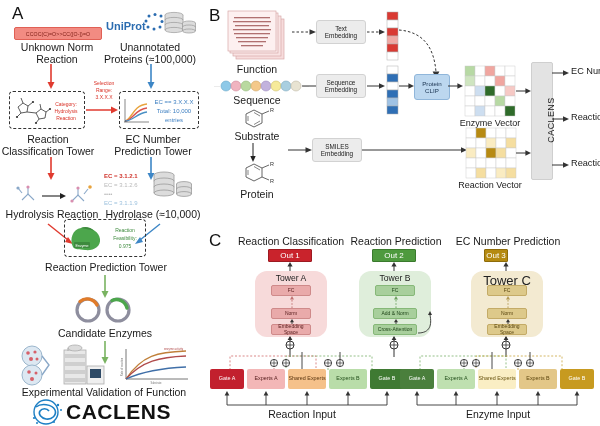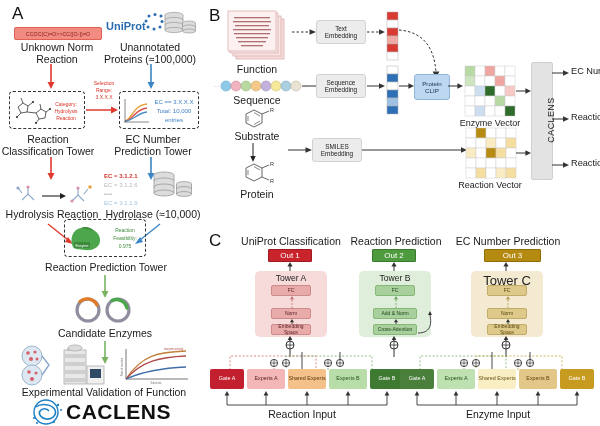--- a/index.html
+++ b/index.html
@@ -12,21 +12,21 @@
   .tiny{font-size:5px;line-height:6px;text-align:center;}
   .tiny6{font-size:6px;line-height:7px;text-align:center;}
   .smiles-box{background:#f28b82;border:1px solid #e06055;border-radius:2px;
               color:#7a1a12;font-size:5.2px;letter-spacing:.1px;
               display:flex;align-items:center;justify-content:center;font-family:"Liberation Sans",sans-serif;}
   .dashbox{border:1.2px dashed #333;border-radius:4px;box-sizing:border-box;}
   .lbl-red{color:#d93025;}
   .lbl-blue{color:#3d7fc1;}
   .nodebox{box-sizing:border-box;border-radius:2px;display:flex;align-items:center;
            justify-content:center;text-align:center;font-size:5px;line-height:5.6px;}
-  .towerbox{box-sizing:border-box;border-radius:5px;}
+  .towerbox{box-sizing:border-box;border-radius:12px;}
   .outbox{box-sizing:border-box;border-radius:1px;display:flex;align-items:center;
           justify-content:center;font-size:8px;color:#fff;font-weight:400;}
   .embox{box-sizing:border-box;border-radius:3px;background:#ececec;border:.6px solid #d2d2d2;
          display:flex;align-items:center;justify-content:center;text-align:center;
          font-size:6.4px;line-height:7.4px;color:#222;}
   .caclens-box{background:#e3e3e3;border:.6px solid #cfcfcf;border-radius:2px;}
   .caclens-txt{position:absolute;transform:rotate(-90deg);transform-origin:center;
                font-size:9px;letter-spacing:.4px;color:#222;white-space:nowrap;}
   .outlbl{font-size:9.2px;color:#1a1a1a;white-space:nowrap;}
   svg{display:block;overflow:visible;}
@@ -591,21 +591,21 @@
 <div class="abs" style="left:552px;top:160px;">
   <svg width="18" height="10">
       <line x1="0" y1="5" x2="12" y2="5" stroke="#333" stroke-width="1"></line>
       <polygon points="17,5 11,2.2 11,7.8" fill="#333"></polygon>
     </svg>
 </div>
 <div class="abs outlbl" style="left:571px;top:158px;">Reaction Category</div>
 
 <div class="abs panel-letter" style="left:209px;top:231px;">C</div>
 
-<div class="abs cap" style="left:236px;top:235px;width:110px;">UniProt Classification</div>
+<div class="abs cap" style="left:236px;top:235px;width:110px;">Reaction Classification</div>
 <div class="abs cap" style="left:344px;top:235px;width:104px;">Reaction Prediction</div>
 <div class="abs cap" style="left:448px;top:235px;width:120px;">EC Number Prediction</div>
 
 <div class="abs outbox" style="left:268px;top:249px;width:44px;height:13px;background:#c9232c;border:.6px solid #9c1a21;">Out 1</div>
 <div class="abs" style="left:283px;top:262px;">
   <svg width="14" height="9">
       <line x1="7" y1="9" x2="7" y2="3" stroke="#333" stroke-width="1"></line>
       <polygon points="7,0 4.4,4.6 9.6,4.6" fill="#333"></polygon>
     </svg>
 </div>
@@ -673,21 +673,21 @@
   <svg width="14" height="20">
     <line x1="7" y1="20" x2="7" y2="12" stroke="#333" stroke-width="1"></line>
     <circle cx="7" cy="8" r="4" fill="#fff" stroke="#333" stroke-width="1"></circle>
     <line x1="3" y1="8" x2="11" y2="8" stroke="#333" stroke-width=".8"></line>
     <line x1="7" y1="4" x2="7" y2="12" stroke="#333" stroke-width=".8"></line>
     <line x1="7" y1="4" x2="7" y2="0" stroke="#333" stroke-width="1"></line>
     <polygon points="7,-1 4.6,3 9.4,3" fill="#333"></polygon>
   </svg>
 </div>
 
-<div class="abs outbox" style="left:484px;top:249px;width:57px;height:13px;background:#b58a10;border:.6px solid #8e6c0a;">Out 3</div>
+<div class="abs outbox" style="left:484px;top:249px;width:24px;height:13px;background:#b58a10;border:.6px solid #8e6c0a;">Out 3</div>
 <div class="abs" style="left:499px;top:262px;">
   <svg width="14" height="9">
       <line x1="7" y1="9" x2="7" y2="3" stroke="#333" stroke-width="1"></line>
       <polygon points="7,0 4.4,4.6 9.6,4.6" fill="#333"></polygon>
     </svg>
 </div>
 <div class="abs towerbox" style="left:471px;top:271px;width:72px;height:66px;background:#f3ead1;">
   <div class="abs" style="left:0;top:2px;width:72px;text-align:center;font-size:13px;color:#222;">Tower C</div>
   <div class="abs nodebox" style="left:16px;top:14px;width:40px;height:11px;background:#ddc98a;border:.7px solid #c4ab67;color:#5a4610;">FC</div>
   <div class="abs" style="left:32px;top:25px;">

